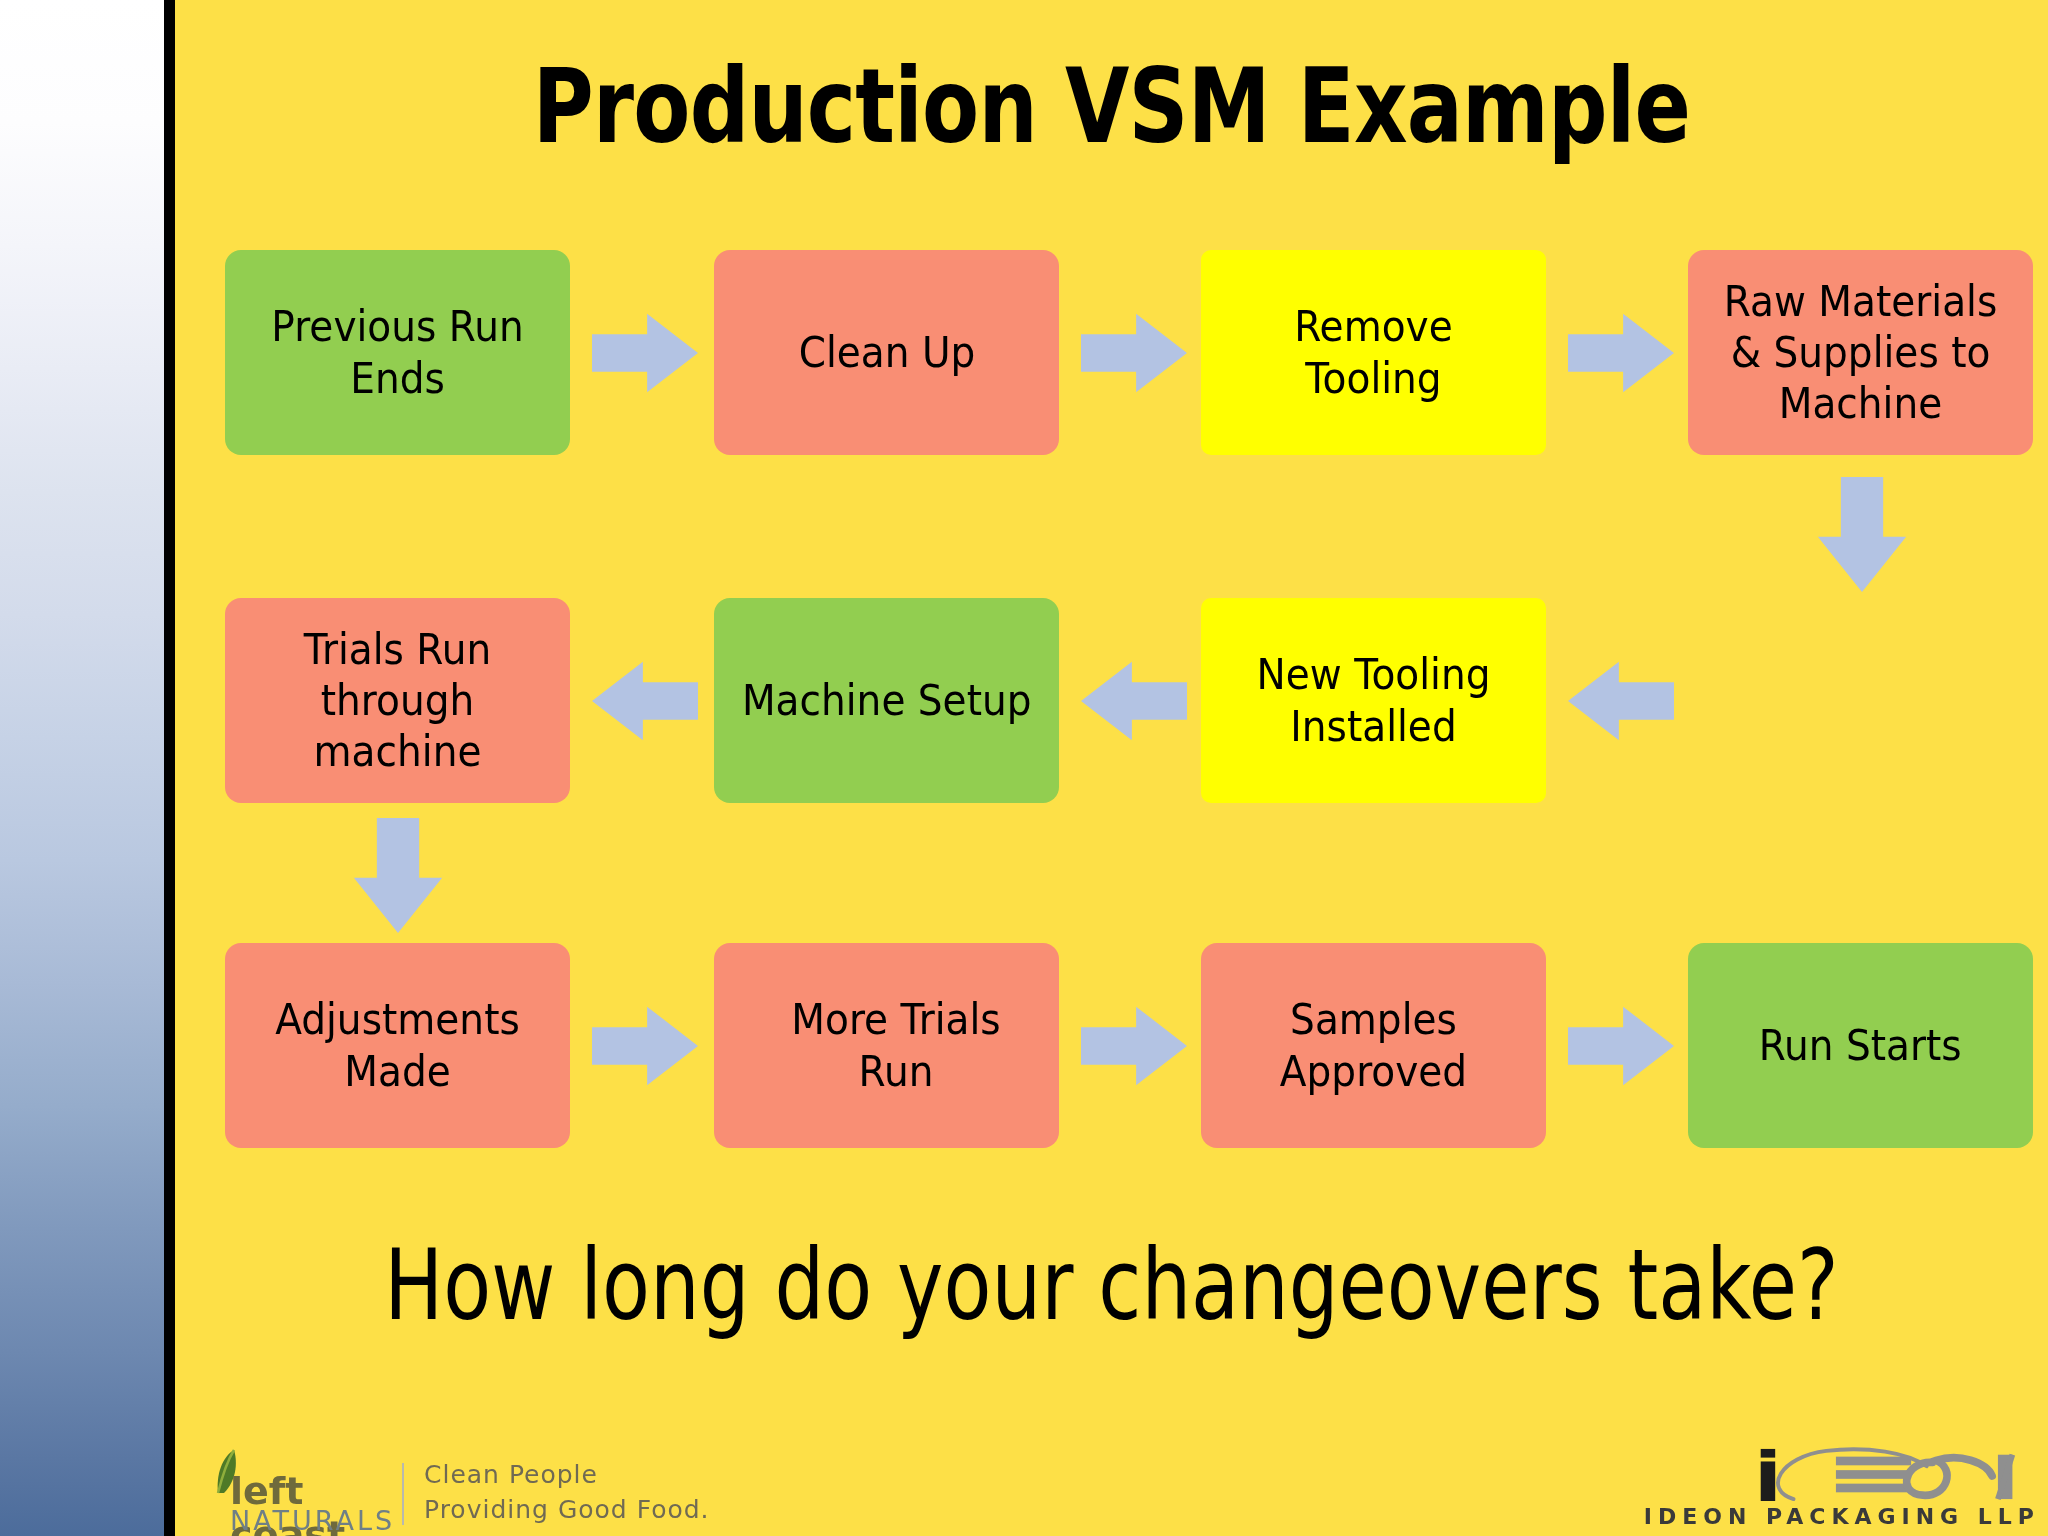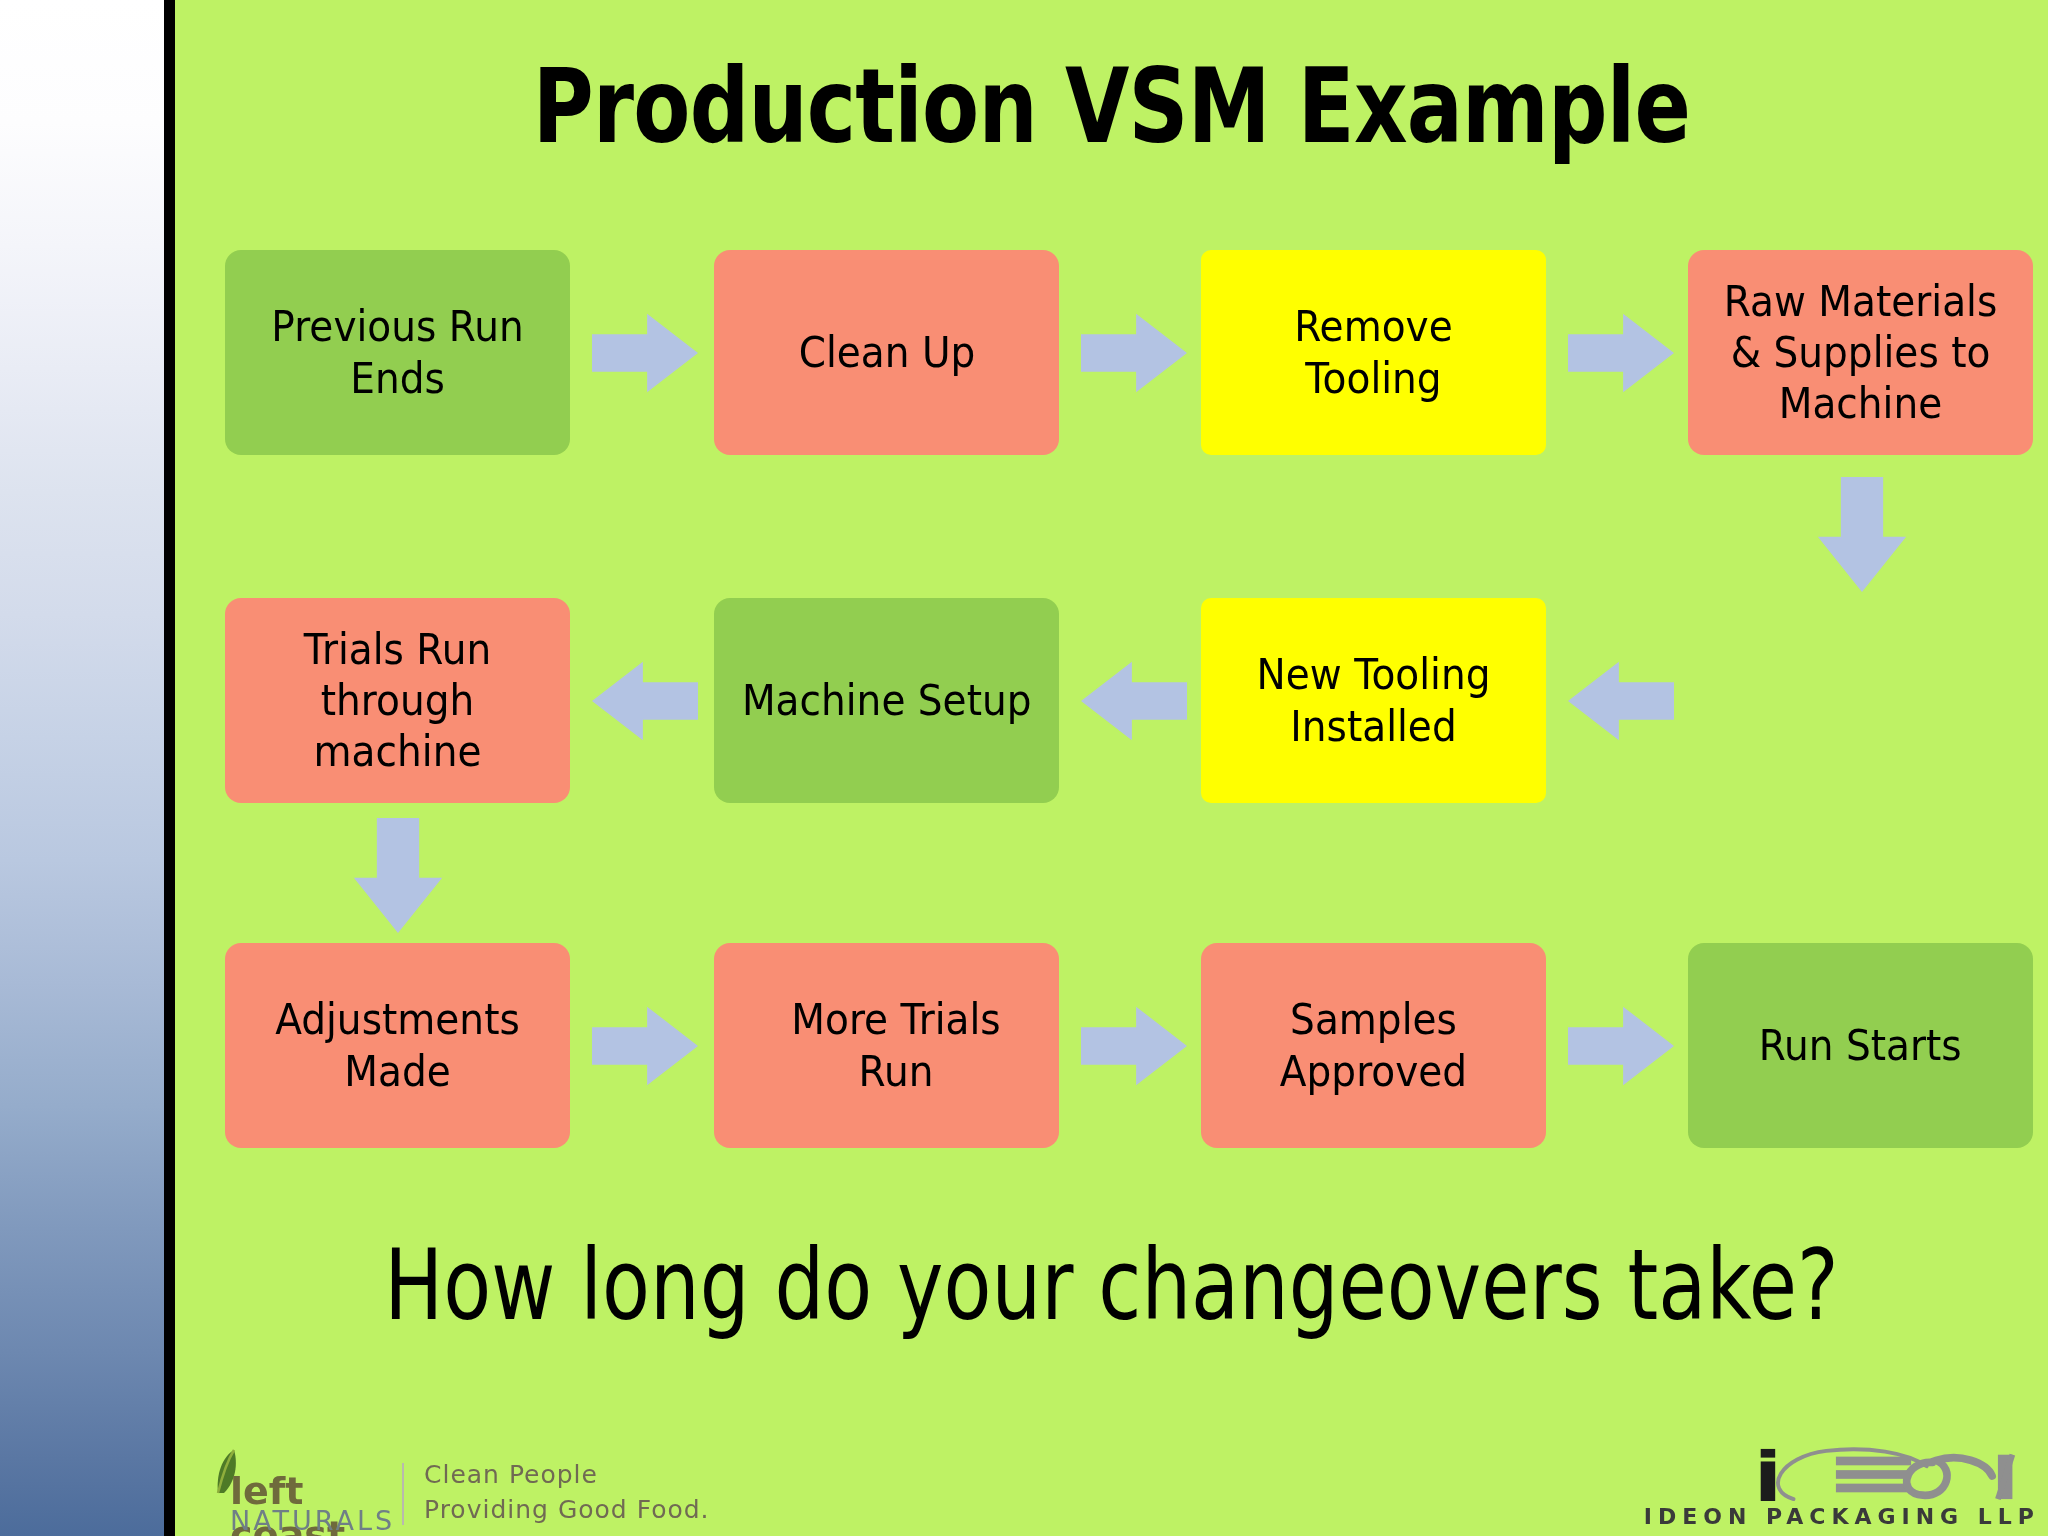--- a/index.html
+++ b/index.html
@@ -13,21 +13,21 @@
     height: 1536px;
     overflow: hidden;
     font-family: "Liberation Sans", "DejaVu Sans", sans-serif;
     position: relative;
   }
 
   
   #slide {
     position: absolute;
     inset: 0;
-    background: #bef264;
+    background: #fde047;
   }
 
   
   .left-band {
     position: absolute;
     left: 0;
     top: 0;
     width: 164px;
     height: 1536px;
     background: linear-gradient(to bottom,

